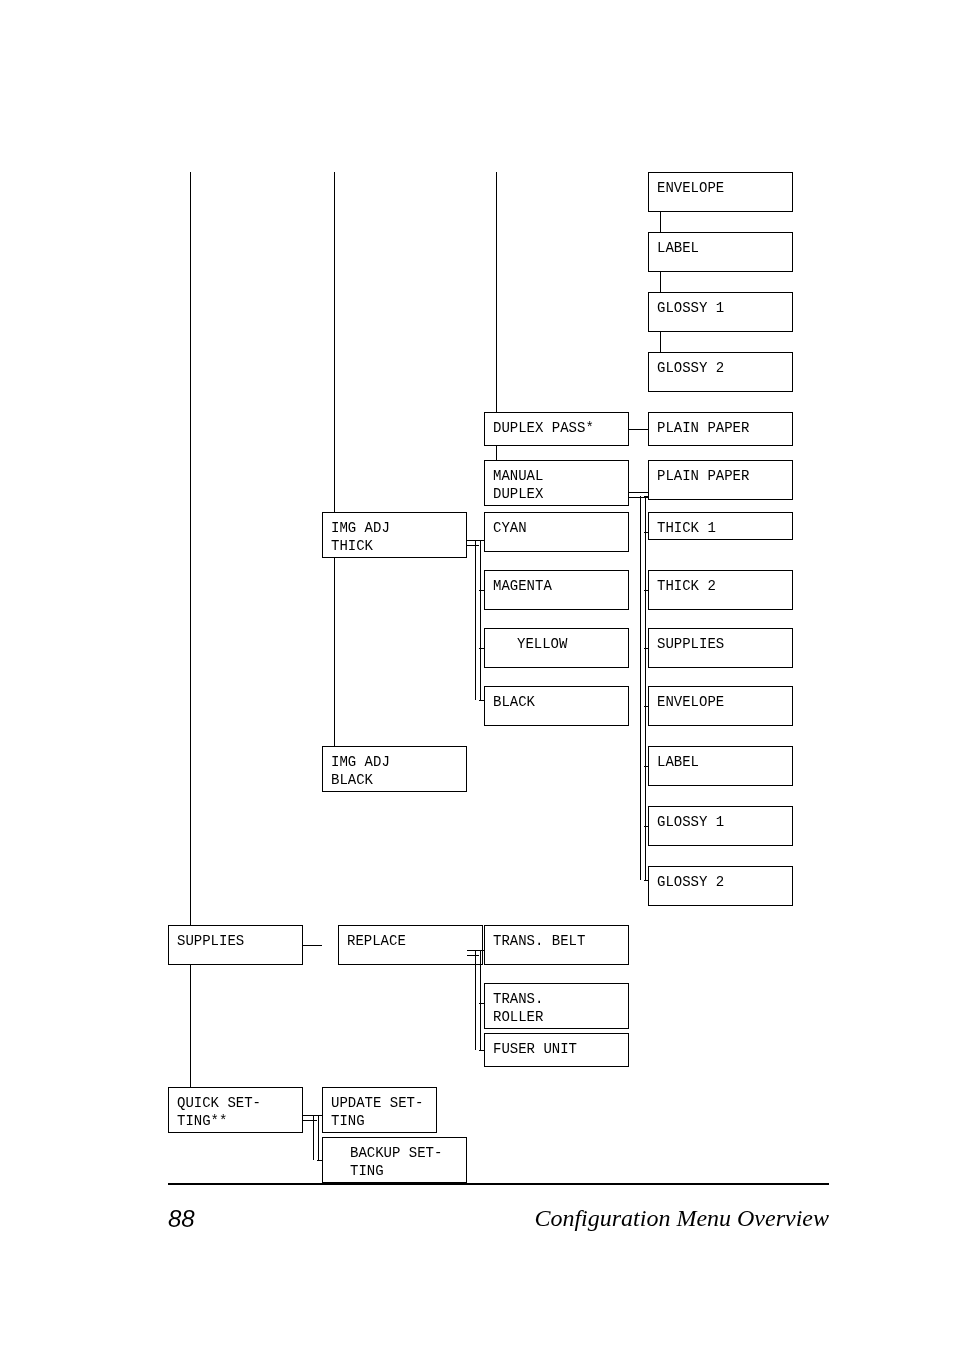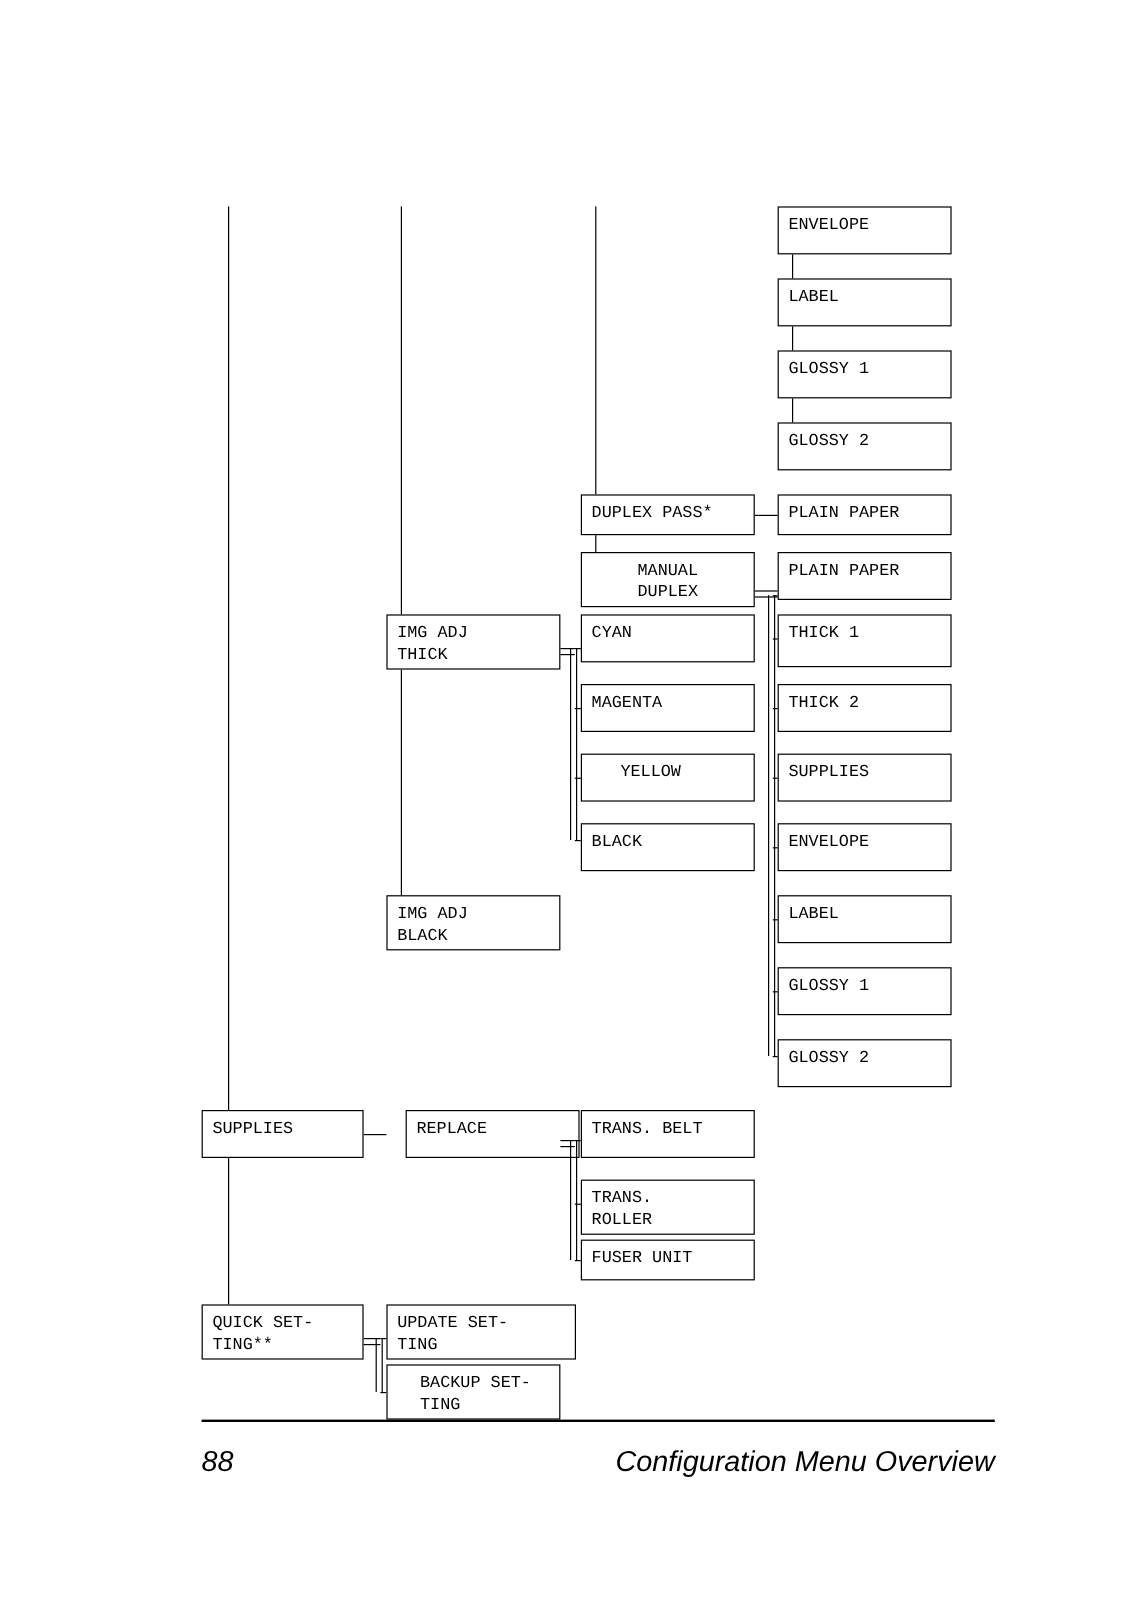--- a/index.html
+++ b/index.html
@@ -59,60 +59,60 @@
     left: 168px;
     top: 1205px;
     font-family: Arial, Helvetica, sans-serif;
     font-style: italic;
     font-size: 24px;
   }
   .footer-title {
     position: absolute;
     right: 125px;
     top: 1205px;
-    font-family: Liberation Sans, sans-serif;
+    font-family: Liberation Serif, serif;
     font-style: italic;
     font-size: 24px;
   }
 </style>
 </head>
 <body>
 
 <div class="box" style="left:648px; top:172px; width:145px; height:40px;"><span class="text">ENVELOPE</span></div>
 <div class="box" style="left:648px; top:232px; width:145px; height:40px;"><span class="text">LABEL</span></div>
 <div class="box" style="left:648px; top:292px; width:145px; height:40px;"><span class="text">GLOSSY 1</span></div>
 <div class="box" style="left:648px; top:352px; width:145px; height:40px;"><span class="text">GLOSSY 2</span></div>
 <div class="box" style="left:648px; top:412px; width:145px; height:34px;"><span class="text">PLAIN PAPER</span></div>
 <div class="box" style="left:648px; top:460px; width:145px; height:40px;"><span class="text">PLAIN PAPER</span></div>
-<div class="box" style="left:648px; top:512px; width:145px; height:44px;"><span class="text">THICK 1</span></div>
+<div class="box" style="left:648px; top:512px; width:145px; height:28px;"><span class="text">THICK 1</span></div>
 <div class="box" style="left:648px; top:570px; width:145px; height:40px;"><span class="text">THICK 2</span></div>
 <div class="box" style="left:648px; top:628px; width:145px; height:40px;"><span class="text">SUPPLIES</span></div>
 <div class="box" style="left:648px; top:686px; width:145px; height:40px;"><span class="text">ENVELOPE</span></div>
 <div class="box" style="left:648px; top:746px; width:145px; height:40px;"><span class="text">LABEL</span></div>
 <div class="box" style="left:648px; top:806px; width:145px; height:40px;"><span class="text">GLOSSY 1</span></div>
 <div class="box" style="left:648px; top:866px; width:145px; height:40px;"><span class="text">GLOSSY 2</span></div>
 
 <div class="box" style="left:484px; top:412px; width:145px; height:34px;"><span class="text">DUPLEX PASS*</span></div>
-<div class="box" style="left:484px; top:460px; width:145px; height:46px;text-align:center;"><span class="text">MANUAL
+<div class="box" style="left:484px; top:460px; width:145px; height:46px;"><span class="text">MANUAL
 DUPLEX</span></div>
 <div class="box" style="left:484px; top:512px; width:145px; height:40px;"><span class="text">CYAN</span></div>
 <div class="box" style="left:484px; top:570px; width:145px; height:40px;"><span class="text">MAGENTA</span></div>
 <div class="box" style="left:484px; top:628px; width:145px; height:40px;padding-left:32px;"><span class="text">YELLOW</span></div>
 <div class="box" style="left:484px; top:686px; width:145px; height:40px;"><span class="text">BLACK</span></div>
 <div class="box" style="left:484px; top:925px; width:145px; height:40px;"><span class="text">TRANS. BELT</span></div>
 <div class="box" style="left:484px; top:983px; width:145px; height:46px;"><span class="text">TRANS.
 ROLLER</span></div>
 <div class="box" style="left:484px; top:1033px; width:145px; height:34px;"><span class="text">FUSER UNIT</span></div>
 
 <div class="box" style="left:322px; top:512px; width:145px; height:46px;"><span class="text">IMG ADJ
 THICK</span></div>
 <div class="box" style="left:322px; top:746px; width:145px; height:46px;"><span class="text">IMG ADJ
 BLACK</span></div>
 <div class="box" style="left:322px; top:925px; width:145px; height:40px;margin-left:16px;"><span class="text">REPLACE</span></div>
-<div class="box" style="left:322px; top:1087px; width:158px; height:46px;"><span class="text">UPDATE SET-
+<div class="box" style="left:322px; top:1087px; width:115px; height:46px;"><span class="text">UPDATE SET-
 TING</span></div>
 <div class="box" style="left:322px; top:1137px; width:145px; height:46px;padding-left:27px;"><span class="text">BACKUP SET-
 TING</span></div>
 
 <div class="box" style="left:168px; top:925px; width:135px; height:40px;"><span class="text">SUPPLIES</span></div>
 <div class="box" style="left:168px; top:1087px; width:135px; height:46px;"><span class="text">QUICK SET-
 TING**</span></div>
 
 <div class="vline" style="left:190px; top:172px; height:753px;"></div>
 

